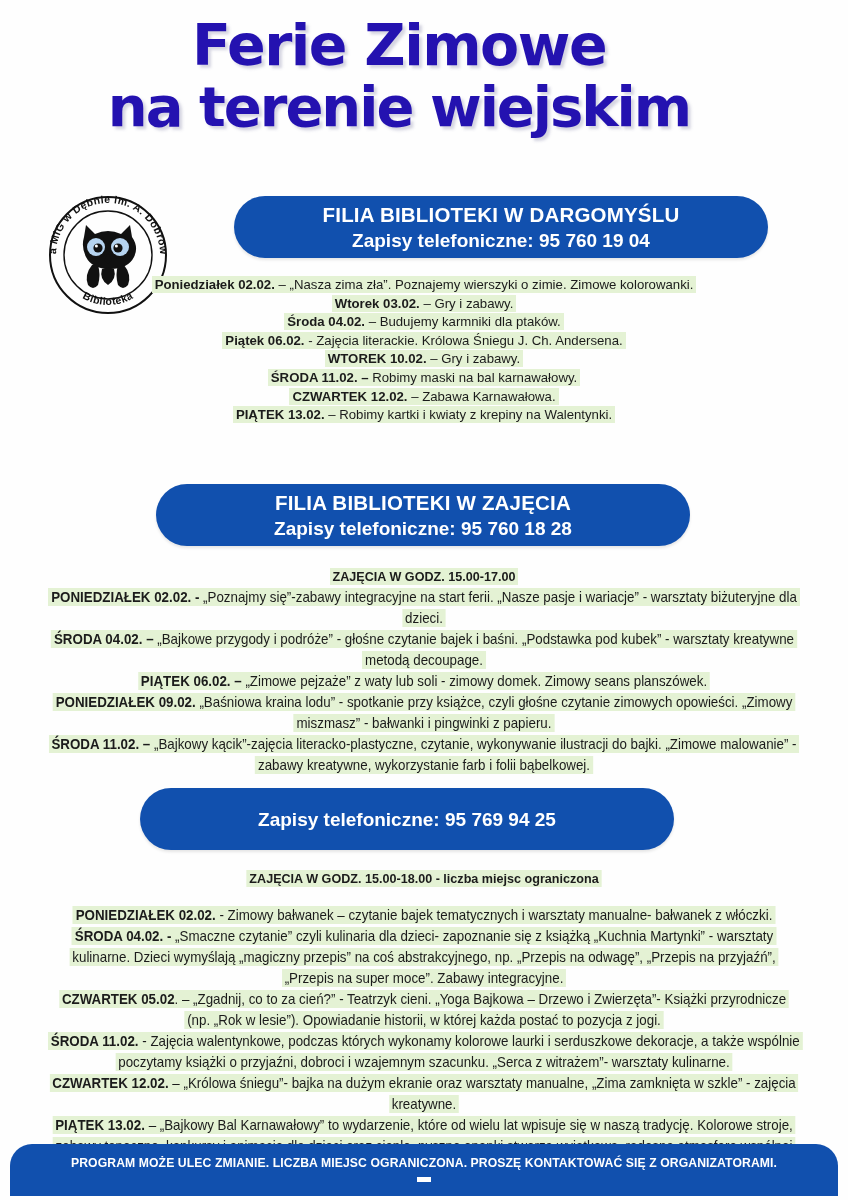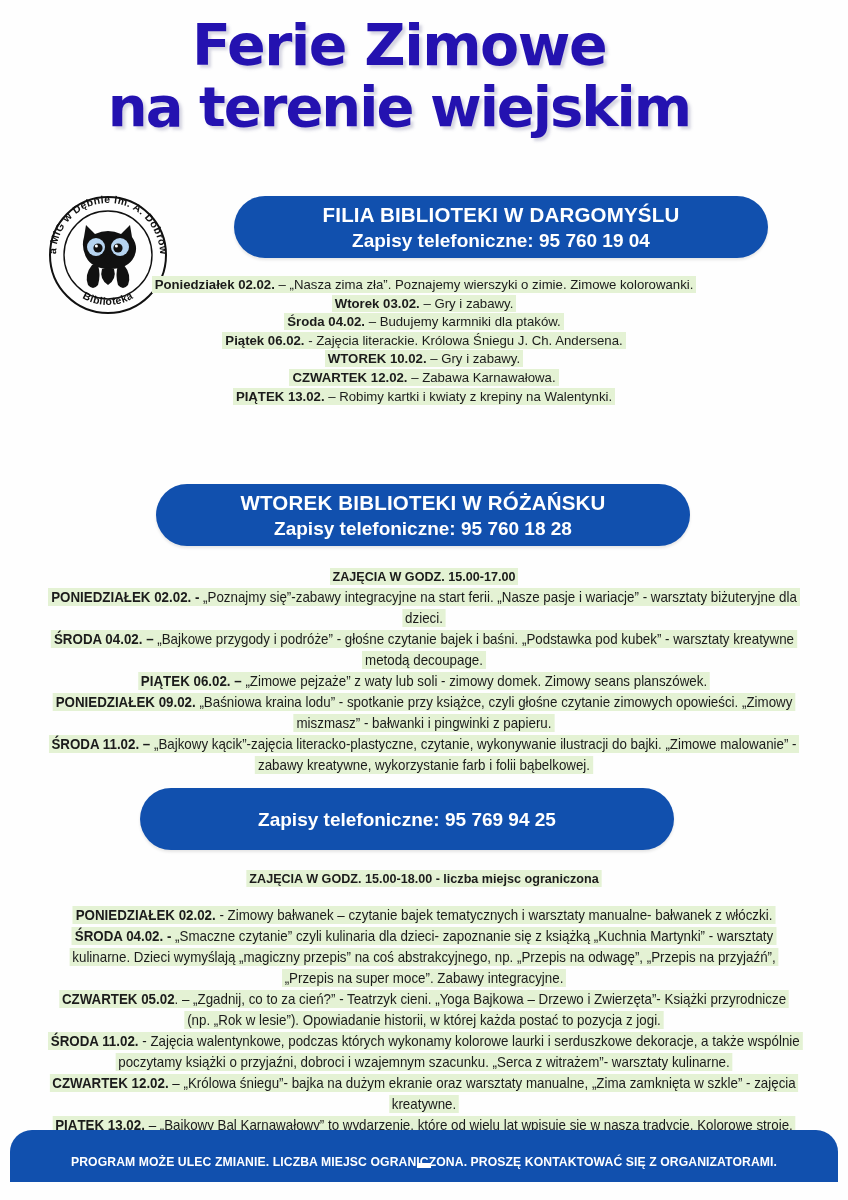--- a/index.html
+++ b/index.html
@@ -163,28 +163,28 @@
     transform: scaleX(0.94);
     transform-origin: top center;
   }
   #sched-warnice p { line-height: 21px; }
   #sched-warnice p.hdr { font-weight: bold; font-size: 13.4px; margin-bottom: 16px; }
 
   
   .footer {
     position: absolute;
     left: 10px;
-    bottom: 18px;
+    bottom: 4px;
     width: 828px;
     height: 52px;
     background: #1150ae;
     border-top-left-radius: 22px;
     border-top-right-radius: 22px;
     display: flex;
-    align-items: center;
+    align-items: flex-start;
     justify-content: center;
     padding-top: 12px;
   }
   .footer .f-text {
     color: #ffffff;
     font-size: 12.2px;
     font-weight: bold;
     letter-spacing: .1px;
     text-align: center;
     font-family: "Liberation Sans Narrow", "Liberation Sans", sans-serif;
@@ -245,26 +245,27 @@
   <div class="banner" id="banner-dargomysl">
     <div class="b-name">FILIA BIBLIOTEKI W DARGOMYŚLU</div>
     <div class="b-phone">Zapisy telefoniczne: 95 760 19 04</div>
   </div>
   <div class="sched" id="sched-dargomysl">
       <p><span class="hl"><b>Poniedziałek 02.02.</b><span> – „Nasza zima zła”. Poznajemy wierszyki o zimie. Zimowe kolorowanki.</span></span></p>
       <p><span class="hl"><b>Wtorek 03.02.</b><span> – Gry i zabawy.</span></span></p>
       <p><span class="hl"><b>Środa 04.02.</b><span> – Budujemy karmniki dla ptaków.</span></span></p>
       <p><span class="hl"><b>Piątek 06.02.</b><span> - Zajęcia literackie. Królowa Śniegu J. Ch. Andersena.</span></span></p>
       <p><span class="hl"><b>WTOREK 10.02.</b><span> – Gry i zabawy.</span></span></p>
+      <p><span class="hl"><b>ŚRODA 11.02. –</b><span> Robimy maski na bal karnawałowy.</span></span></p>
       <p><span class="hl"><b>CZWARTEK 12.02.</b><span> – Zabawa Karnawałowa.</span></span></p>
       <p><span class="hl"><b>PIĄTEK 13.02.</b><span>  – Robimy kartki i kwiaty z krepiny na Walentynki.</span></span></p>
     </div>
 
   <div class="banner" id="banner-rozansko">
-    <div class="b-name">WTOREK BIBLIOTEKI W RÓŻAŃSKU</div>
+    <div class="b-name">FILIA BIBLIOTEKI W ZAJĘCIA</div>
     <div class="b-phone">Zapisy telefoniczne: 95 760 18 28</div>
   </div>
   <div class="sched" id="sched-rozansko">
       <p class="hdr"><span class="hl">ZAJĘCIA W GODZ. 15.00-17.00</span></p>
       <p><span class="hl"><b>PONIEDZIAŁEK 02.02. -</b><span>  „Poznajmy się”-zabawy integracyjne na start ferii. „Nasze pasje i wariacje” - warsztaty biżuteryjne dla dzieci.</span></span></p>
       <p><span class="hl"><b>ŚRODA 04.02. –</b><span> „Bajkowe przygody i podróże” - głośne czytanie bajek i baśni. „Podstawka pod kubek” - warsztaty kreatywne metodą decoupage.</span></span></p>
       <p><span class="hl"><b>PIĄTEK 06.02. –</b><span> „Zimowe pejzaże” z waty lub soli - zimowy domek. Zimowy seans planszówek.</span></span></p>
       <p><span class="hl"><b>PONIEDZIAŁEK 09.02.</b><span> „Baśniowa kraina lodu” - spotkanie przy książce, czyli głośne czytanie zimowych opowieści. „Zimowy miszmasz” - bałwanki i pingwinki z papieru.</span></span></p>
       <p><span class="hl"><b>ŚRODA 11.02. –</b><span> „Bajkowy kącik”-zajęcia literacko-plastyczne, czytanie, wykonywanie ilustracji do bajki. „Zimowe malowanie” - zabawy kreatywne, wykorzystanie farb i folii bąbelkowej.</span></span></p>
     </div>

